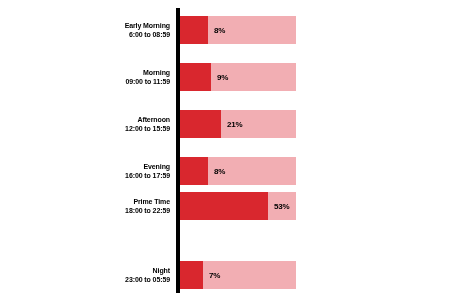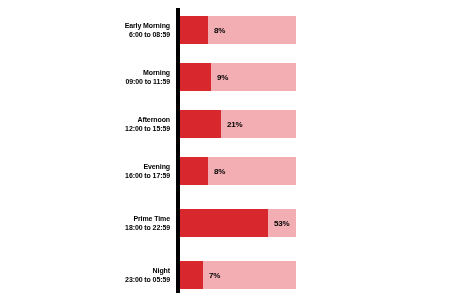--- a/index.html
+++ b/index.html
@@ -125,21 +125,21 @@
   <div class="bar-row" style="top: 157px;">
     <div class="row-label">
       <span class="label-name">Evening</span>
       <span class="label-time">16:00 to 17:59</span>
     </div>
     <div class="track" style="width: 116px; left: 180px;"></div>
     <div class="fill" style="width: 28px; left: 180px;"></div>
     <div class="value-label" style="left: 214px;">8%</div>
   </div>
 
-  <div class="bar-row" style="top: 209px;">
+  <div class="bar-row" style="top: 192px;">
     <div class="row-label">
       <span class="label-name">Prime Time</span>
       <span class="label-time">18:00 to 22:59</span>
     </div>
     <div class="track" style="width: 116px; left: 180px;"></div>
     <div class="fill" style="width: 88px; left: 180px;"></div>
     <div class="value-label" style="left: 274px;">53%</div>
   </div>
 
   <div class="bar-row" style="top: 261px;">

